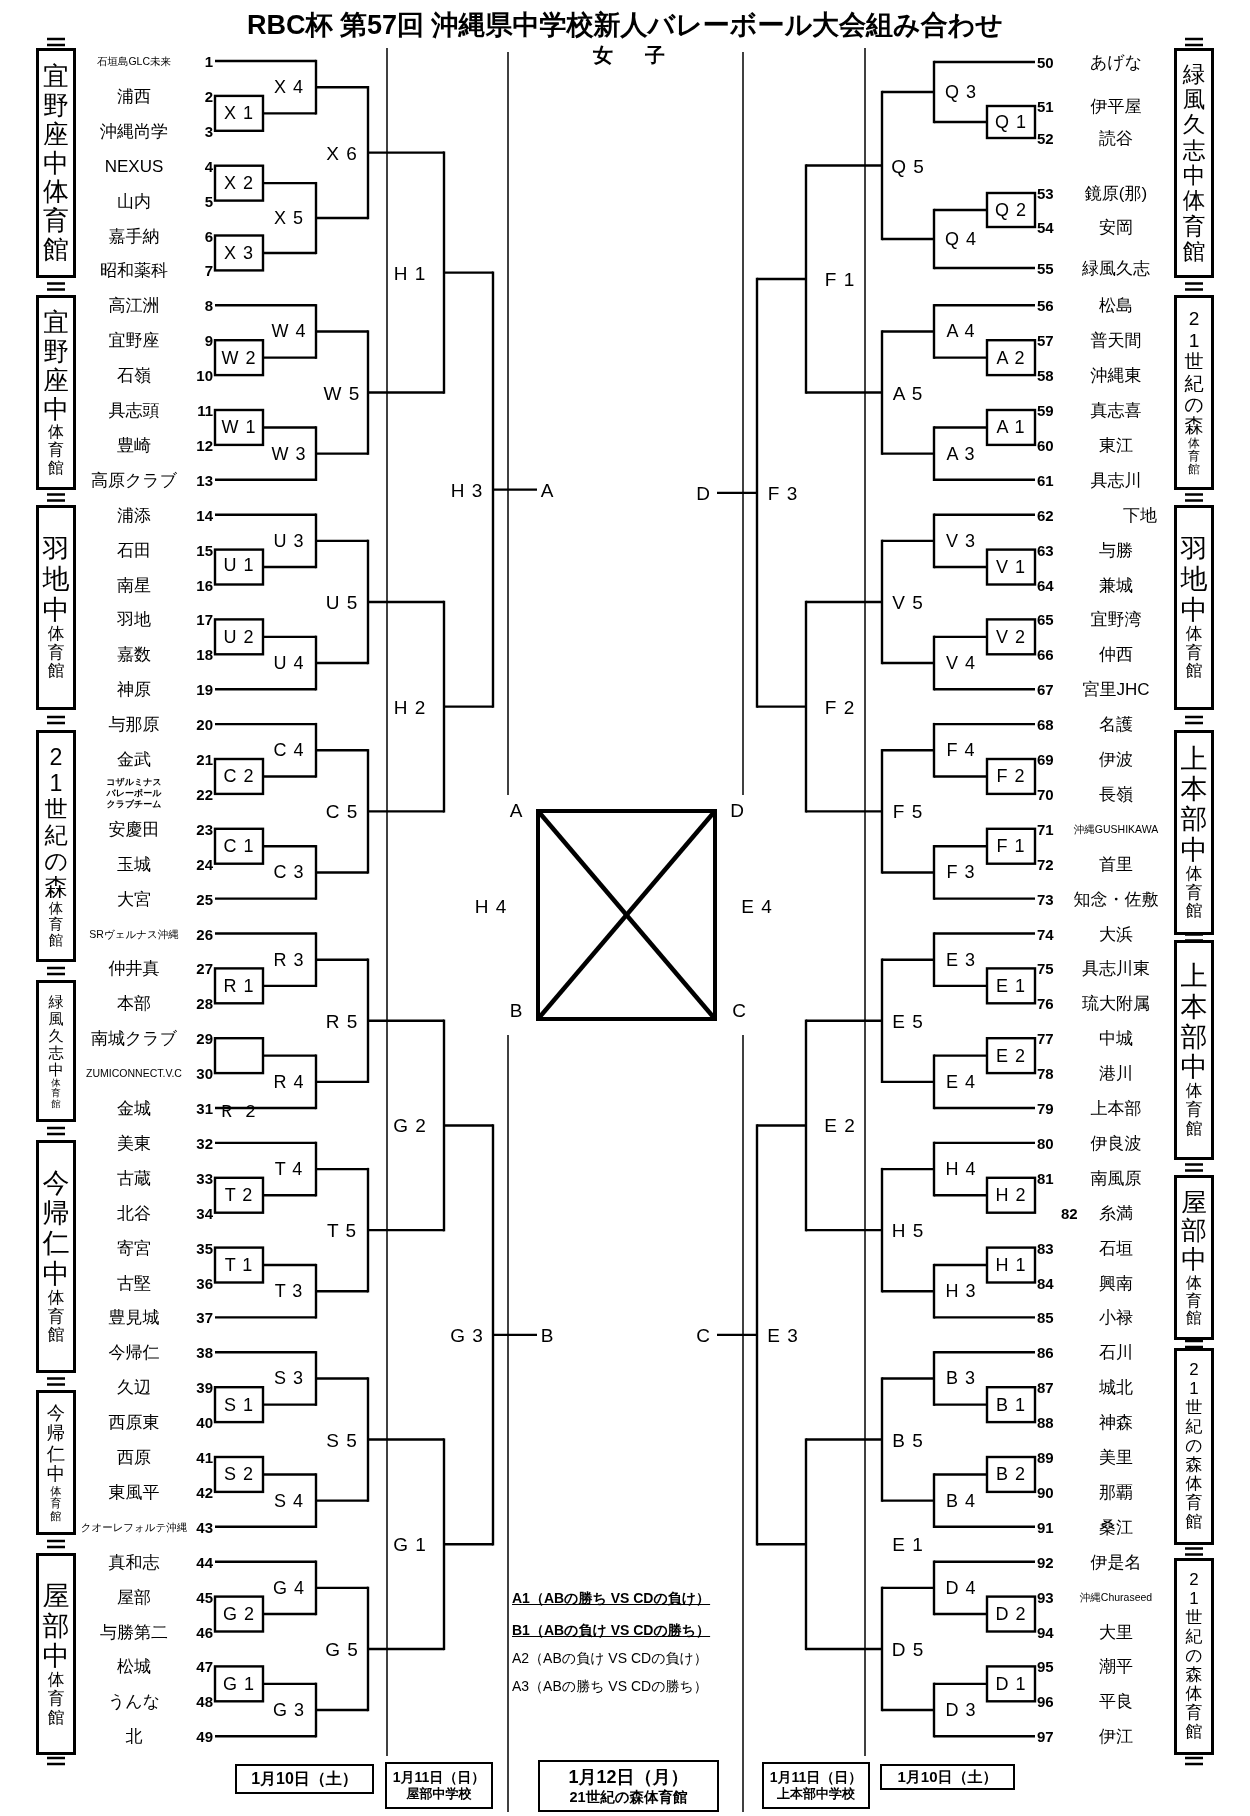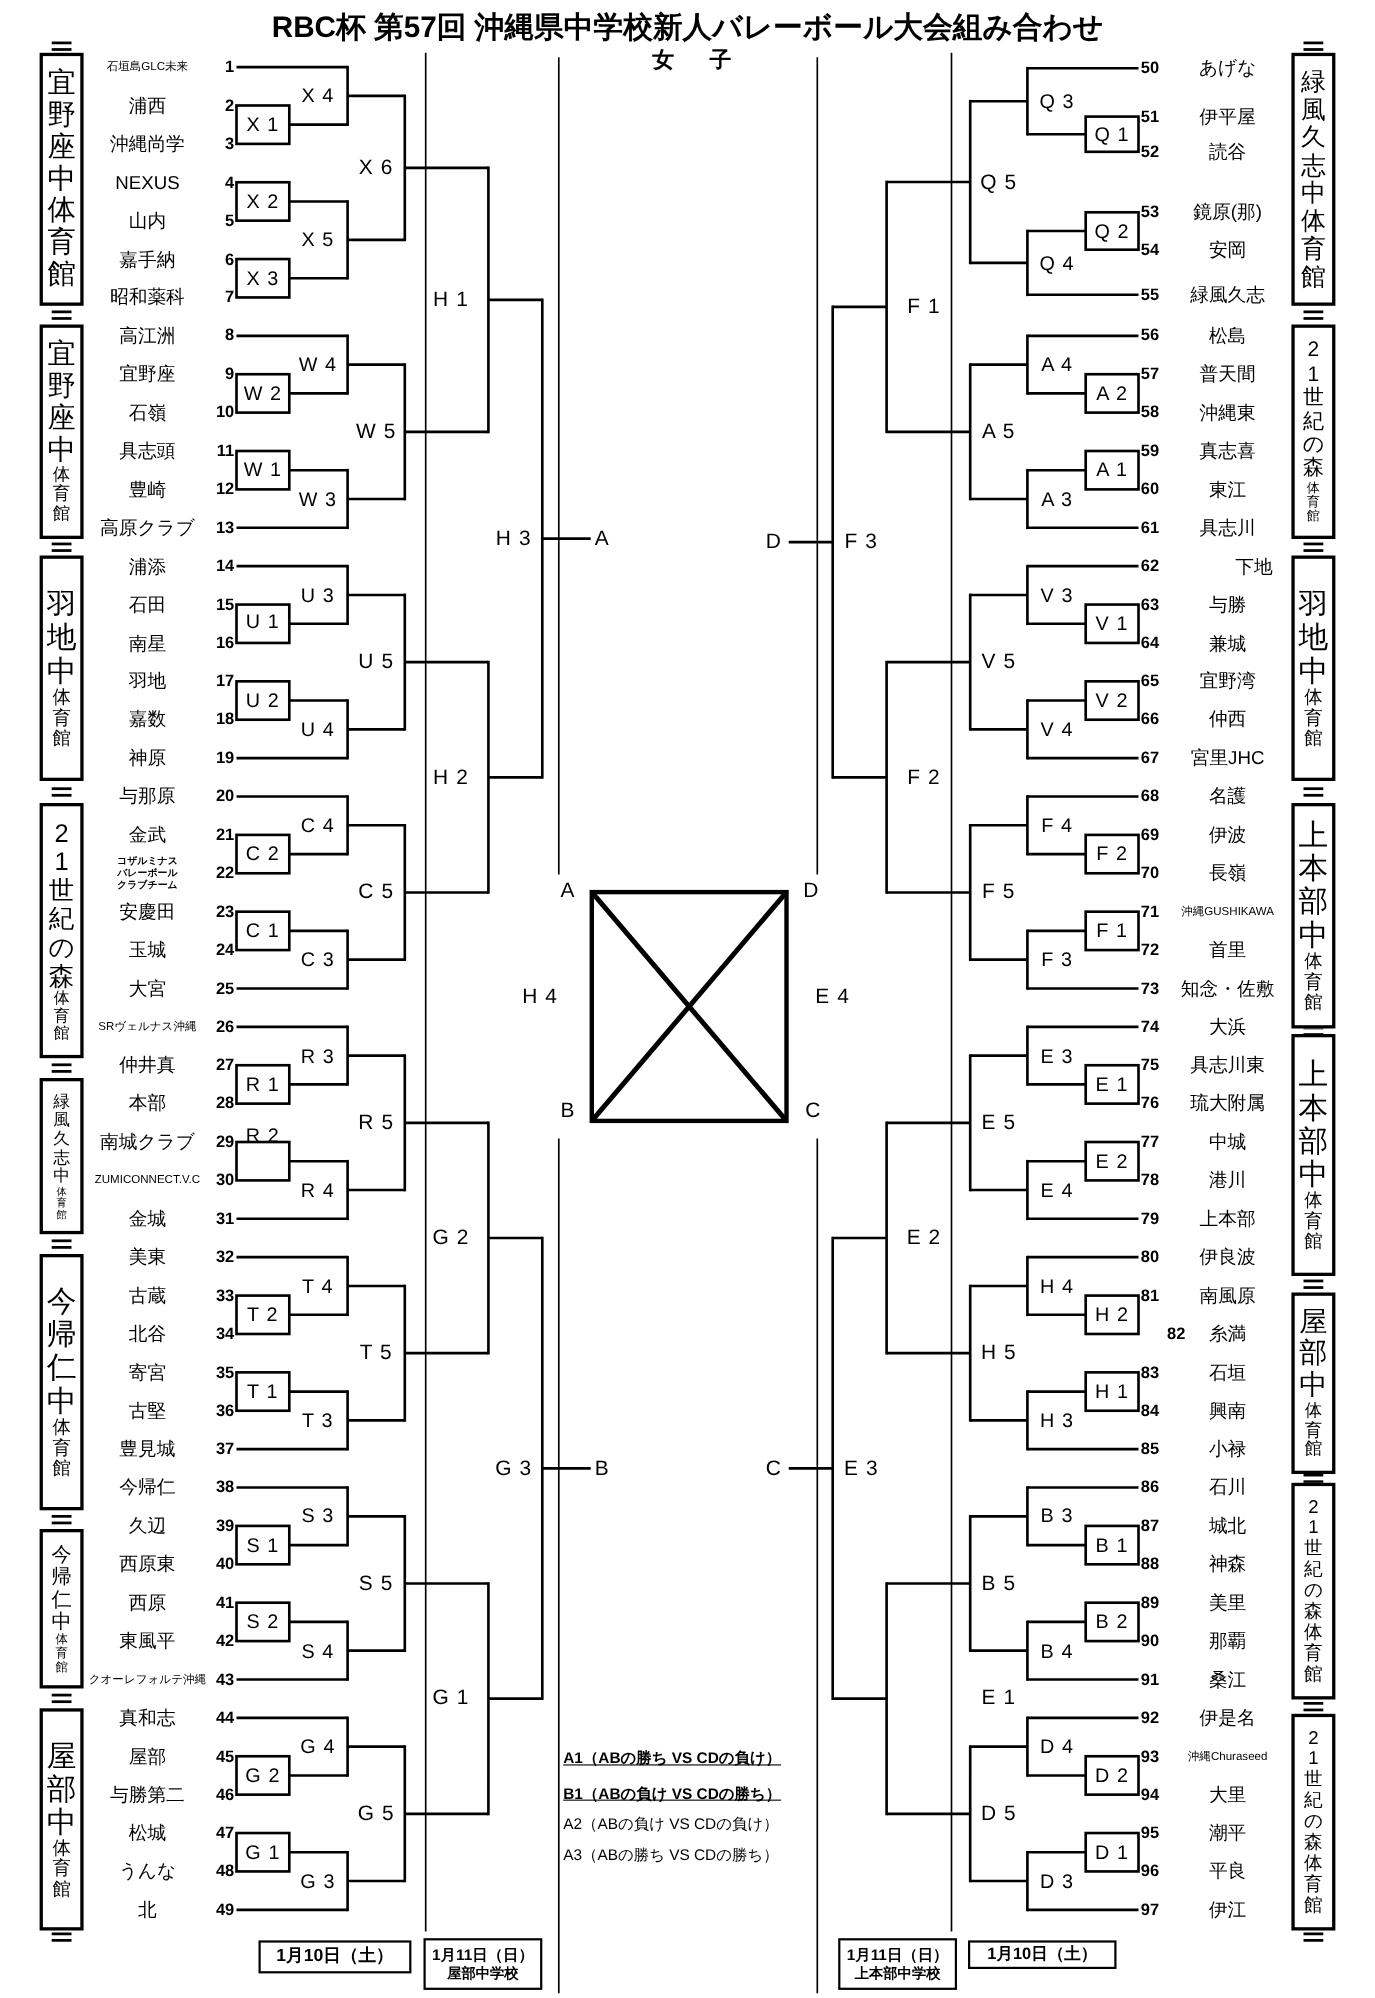--- a/index.html
+++ b/index.html
@@ -314,21 +314,21 @@
     <div class="lbl match-lbl" style="left: 239px; top: 636.85px;">U 2</div>
     <div class="lbl match-lbl" style="left: 289px; top: 540.875px;">U 3</div>
     <div class="lbl match-lbl" style="left: 289px; top: 663.025px;">U 4</div>
     <div class="lbl big-lbl" style="left: 342px; top: 601.95px;">U 5</div>
     <div class="lbl match-lbl" style="left: 239px; top: 776.45px;">C 2</div>
     <div class="lbl match-lbl" style="left: 239px; top: 846.25px;">C 1</div>
     <div class="lbl match-lbl" style="left: 289px; top: 750.275px;">C 4</div>
     <div class="lbl match-lbl" style="left: 289px; top: 872.425px;">C 3</div>
     <div class="lbl big-lbl" style="left: 342px; top: 811.35px;">C 5</div>
     <div class="lbl match-lbl" style="left: 239px; top: 985.85px;">R 1</div>
-    <div class="lbl match-lbl" style="left: 239px; top: 1032px;">R 2</div>
+    <div class="lbl match-lbl" style="left: 239px; top: 1112px; font-family: Liberation Mono, monospace;">R 2</div>
     <div class="lbl match-lbl" style="left: 289px; top: 959.675px;">R 3</div>
     <div class="lbl match-lbl" style="left: 289px; top: 1081.82px;">R 4</div>
     <div class="lbl big-lbl" style="left: 342px; top: 1020.75px;">R 5</div>
     <div class="lbl match-lbl" style="left: 239px; top: 1195.25px;">T 2</div>
     <div class="lbl match-lbl" style="left: 239px; top: 1265.05px;">T 1</div>
     <div class="lbl match-lbl" style="left: 289px; top: 1169.07px;">T 4</div>
     <div class="lbl match-lbl" style="left: 289px; top: 1291.22px;">T 3</div>
     <div class="lbl big-lbl" style="left: 342px; top: 1230.15px;">T 5</div>
     <div class="lbl match-lbl" style="left: 239px; top: 1404.65px;">S 1</div>
     <div class="lbl match-lbl" style="left: 239px; top: 1474.45px;">S 2</div>
@@ -756,20 +756,24 @@
     <div class="note-line em" style="left: 512px; top: 1631px;">B1（ABの負け VS CDの勝ち）</div>
     <div class="note-line" style="left: 512px; top: 1659px;">A2（ABの負け VS CDの負け）</div>
     <div class="note-line" style="left: 512px; top: 1687px;">A3（ABの勝ち VS CDの勝ち）</div>
     <div class="sched" style="left: 235px; top: 1764px; width: 139px; height: 30px;">
       <div class="d1" style="font-size: 16px;">1月10日（土）</div>
     </div>
     <div class="sched" style="left: 385px; top: 1762px; width: 108px; height: 47px;">
       <div class="d1" style="font-size: 14px;">1月11日（日）</div>
       <div class="d2" style="font-size: 13px;">屋部中学校</div>
     </div>
+    <div class="sched" style="left: 538px; top: 1760px; width: 181px; height: 52px;">
+      <div class="d1" style="font-size: 18px;">1月12日（月）</div>
+      <div class="d2" style="font-size: 14.5px;">21世紀の森体育館</div>
+    </div>
     <div class="sched" style="left: 762px; top: 1762px; width: 108px; height: 47px;">
       <div class="d1" style="font-size: 14px;">1月11日（日）</div>
       <div class="d2" style="font-size: 13px;">上本部中学校</div>
     </div>
     <div class="sched" style="left: 880px; top: 1764px; width: 135px; height: 26px;">
       <div class="d1" style="font-size: 15px;">1月10日（土）</div>
     </div>
   </div>
 
 </body></html>

